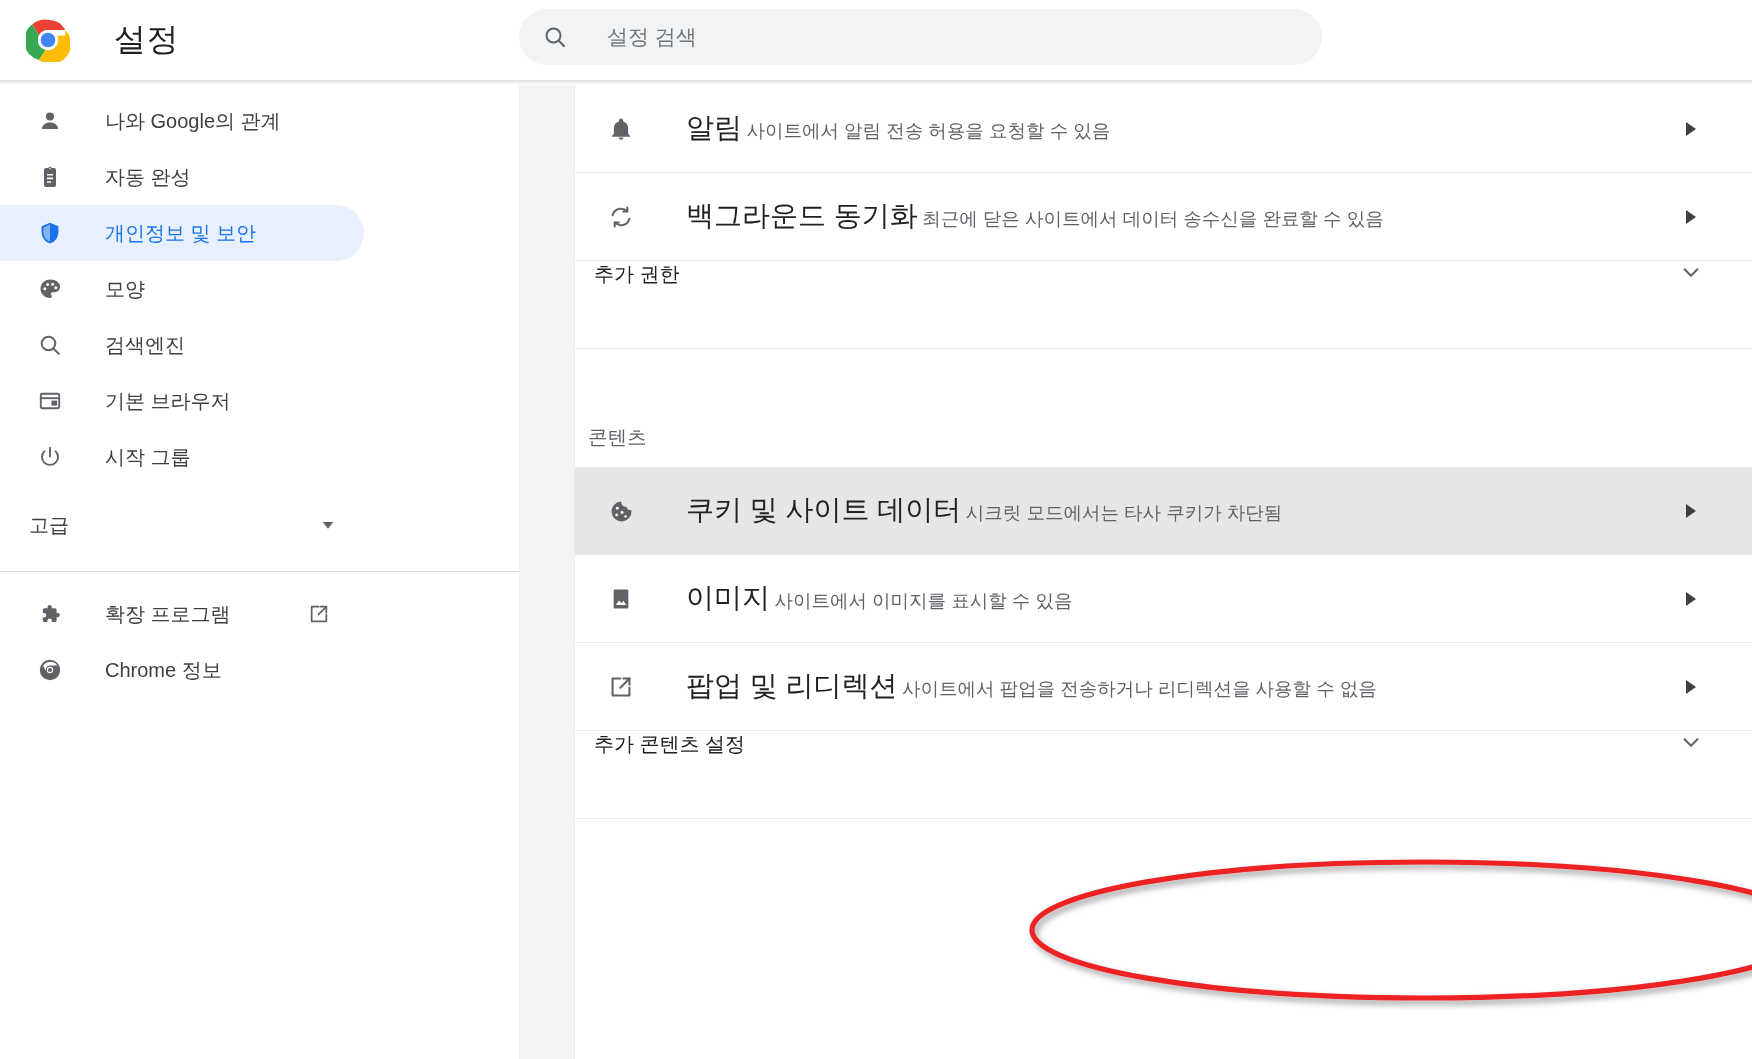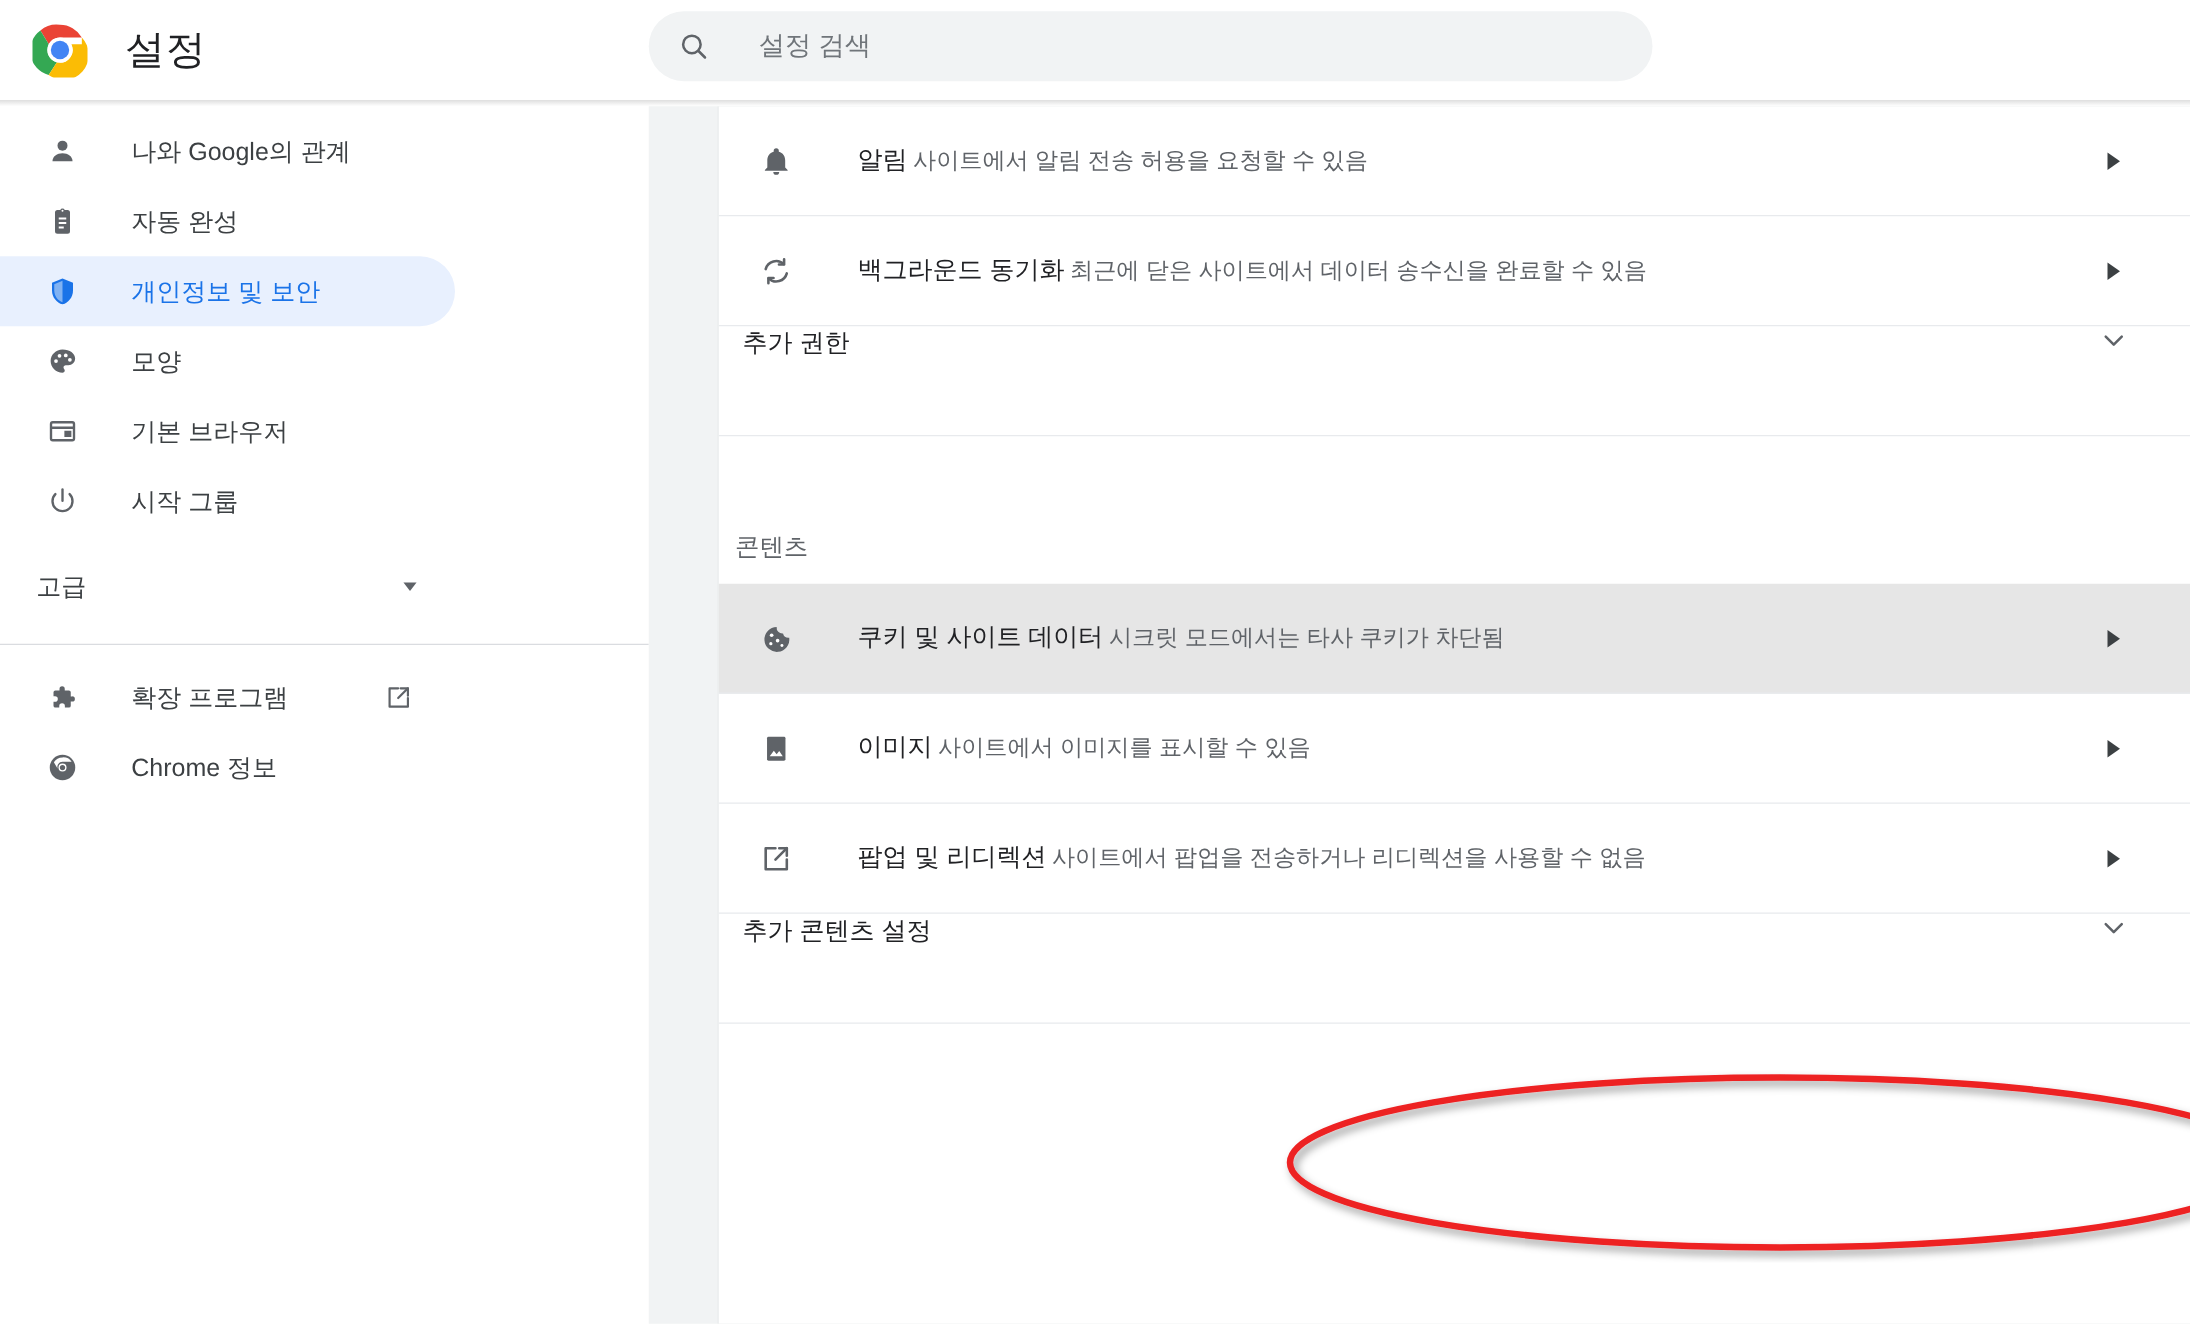--- a/index.html
+++ b/index.html
@@ -13,21 +13,21 @@
   
   #topbar {
     position: absolute; top: 0; left: 0;
     width: 1752px; height: 80px;
     background: #ffffff;
     display: flex; align-items: center;
   }
   #brand { display: flex; align-items: center; padding-left: 26px; width: 510px; }
   .chrome-logo { width: 44px; height: 44px; flex: 0 0 44px; }
   #app-title {
-    font-size: 32px; color: #202124; margin-left: 30px;
+    font-size: 32px; color: #202124; margin-left: 44px;
     letter-spacing: 0.5px; white-space: nowrap;
   }
   #searchbar {
     position: absolute; left: 519px; top: 9px;
     width: 803px; height: 56px;
     background: #f1f3f4; border-radius: 28px;
     display: flex; align-items: center;
   }
   #search-icon { margin-left: 24px; width: 24px; height: 24px; flex: 0 0 24px; color: #5f6368; }
   #search-input {
@@ -109,21 +109,21 @@
     cursor: pointer;
     padding: 14px 0;
   }
   .row.highlighted { background: #e6e6e6; }
   .row .row-icon {
     width: 26px; height: 26px; flex: 0 0 26px;
     margin-left: 33px; color: #5f6368;
     display: flex; align-items: center; justify-content: center;
   }
   .row .row-text { margin-left: 52px; }
-  .row .row-title { font-size: 20px; color: #202124; line-height: 1.45; white-space: nowrap; }
+  .row .row-title { font-size: 28px; color: #202124; line-height: 1.45; white-space: nowrap; }
   .row .row-sub { font-size: 18.5px; color: #5f6368; line-height: 1.5; margin-top: 4px; white-space: nowrap; }
   .row .row-arrow {
     margin-left: auto; margin-right: 55px;
     width: 14px; height: 16px; color: #3c4043; flex: 0 0 14px;
   }
 
   .section-row {
     position: relative;
     display: flex; align-items: flex-start;
     height: 88px;
@@ -218,20 +218,29 @@
         <path d="M12 2.5C6.8 2.5 2.5 6.6 2.5 11.8c0 5.2 4.3 9.3 9.5 9.3 1 0 1.8-.8 1.8-1.8 0-.5-.2-.9-.5-1.2-.3-.3-.5-.7-.5-1.1 0-1 .8-1.8 1.8-1.8h2.1c3 0 5.4-2.4 5.4-5.4 0-4.2-4.3-7.3-10.1-7.3z"></path>
         <circle cx="6.8" cy="11.8" r="1.5" fill="#fff"></circle>
         <circle cx="9.6" cy="7.6" r="1.5" fill="#fff"></circle>
         <circle cx="14.6" cy="7.3" r="1.5" fill="#fff"></circle>
         <circle cx="17.9" cy="10.8" r="1.5" fill="#fff"></circle>
       </svg>
     </span>
     <span class="nav-label">모양</span>
   </div>
 
+  <div class="nav-item">
+    <span class="nav-icon">
+      <svg viewBox="0 0 24 24" width="24" height="24" fill="none" stroke="currentColor" stroke-width="2">
+        <circle cx="10.5" cy="10.5" r="6.8"></circle>
+        <line x1="15.6" y1="15.6" x2="20.8" y2="20.8" stroke-linecap="round"></line>
+      </svg>
+    </span>
+    <span class="nav-label">검색엔진</span>
+  </div>
 
   <div class="nav-item">
     <span class="nav-icon">
       <svg viewBox="0 0 24 24" width="24" height="24" fill="none" stroke="currentColor" stroke-width="1.9">
         <rect x="2.8" y="4.8" width="18.4" height="14.4" rx="1.4"></rect>
         <line x1="2.8" y1="9.2" x2="21.2" y2="9.2"></line>
         <rect x="13.5" y="11.6" width="5.6" height="5" fill="currentColor" stroke="none"></rect>
       </svg>
     </span>
     <span class="nav-label">기본 브라우저</span>

